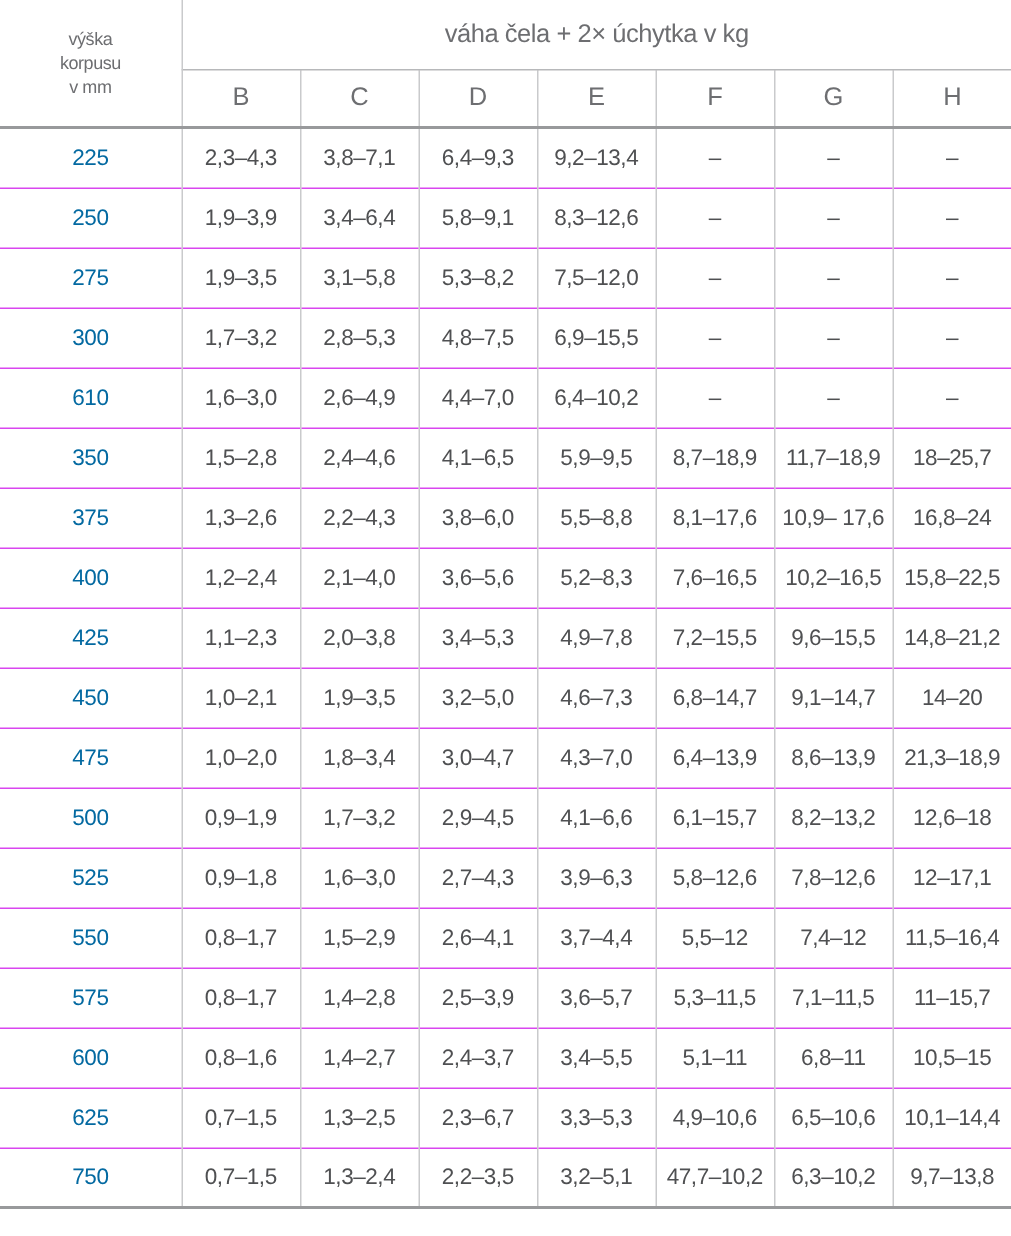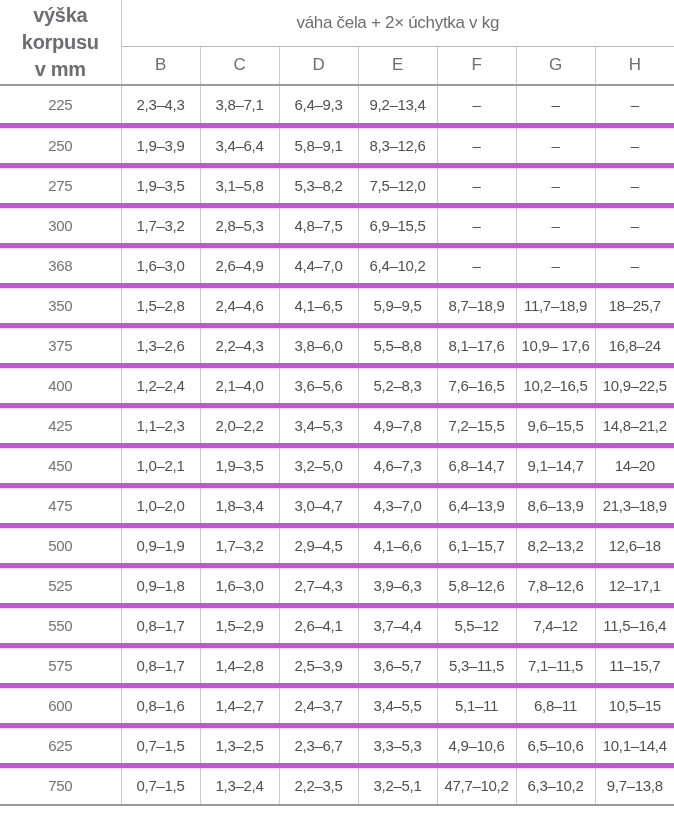--- a/index.html
+++ b/index.html
@@ -28,46 +28,45 @@
     text-align: center;
     vertical-align: middle;
     padding: 0;
     letter-spacing: -0.3px;
   }
 
   
   thead { border-bottom: 2px solid #98999b; }
   th.corner-header {
     border-right: 1px solid #c9cacc;
-    font-size: 20px;
+    font-size: 12px;
     color: #6d6e71;
     line-height: 1.35;
     white-space: pre-line;
-    font-weight: bold;
   }
   tr.title-row { height: 46px; }
   th.table-title {
     font-size: 17px;
     color: #6d6e71;
     border-bottom: 1px solid #b7b8ba;
     margin-top: 32px;
   }
   tr.letters-row { height: 39px; }
   tr.letters-row th {
     font-size: 17px;
     color: #6d6e71;
     border-left: 1px solid #c9cacc;
   }
 
   
   tbody tr { height: 40px; }
-  tbody tr + tr { border-top: 5px solid #d946ef; }
+  tbody tr + tr { border-top: 1px solid #d946ef; }
   tbody th.row-height {
     font-size: 15px;
-    color: #737373;
+    color: #0369a1;
   }
   tbody td {
     font-size: 15px;
     color: #4f5052;
     border-left: 1px solid #c9cacc;
     white-space: nowrap;
   }
 </style>
 </head>
 <body>
@@ -135,21 +134,21 @@
         <th class="row-height">300</th>
         <td>1,7–3,2</td>
         <td>2,8–5,3</td>
         <td>4,8–7,5</td>
         <td>6,9–15,5</td>
         <td>–</td>
         <td>–</td>
         <td>–</td>
       </tr>
       <tr>
-        <th class="row-height">368</th>
+        <th class="row-height">610</th>
         <td>1,6–3,0</td>
         <td>2,6–4,9</td>
         <td>4,4–7,0</td>
         <td>6,4–10,2</td>
         <td>–</td>
         <td>–</td>
         <td>–</td>
       </tr>
       <tr>
         <th class="row-height">350</th>
@@ -172,26 +171,26 @@
         <td>16,8–24</td>
       </tr>
       <tr>
         <th class="row-height">400</th>
         <td>1,2–2,4</td>
         <td>2,1–4,0</td>
         <td>3,6–5,6</td>
         <td>5,2–8,3</td>
         <td>7,6–16,5</td>
         <td>10,2–16,5</td>
-        <td>10,9–22,5</td>
+        <td>15,8–22,5</td>
       </tr>
       <tr>
         <th class="row-height">425</th>
         <td>1,1–2,3</td>
-        <td>2,0–2,2</td>
+        <td>2,0–3,8</td>
         <td>3,4–5,3</td>
         <td>4,9–7,8</td>
         <td>7,2–15,5</td>
         <td>9,6–15,5</td>
         <td>14,8–21,2</td>
       </tr>
       <tr>
         <th class="row-height">450</th>
         <td>1,0–2,1</td>
         <td>1,9–3,5</td>

